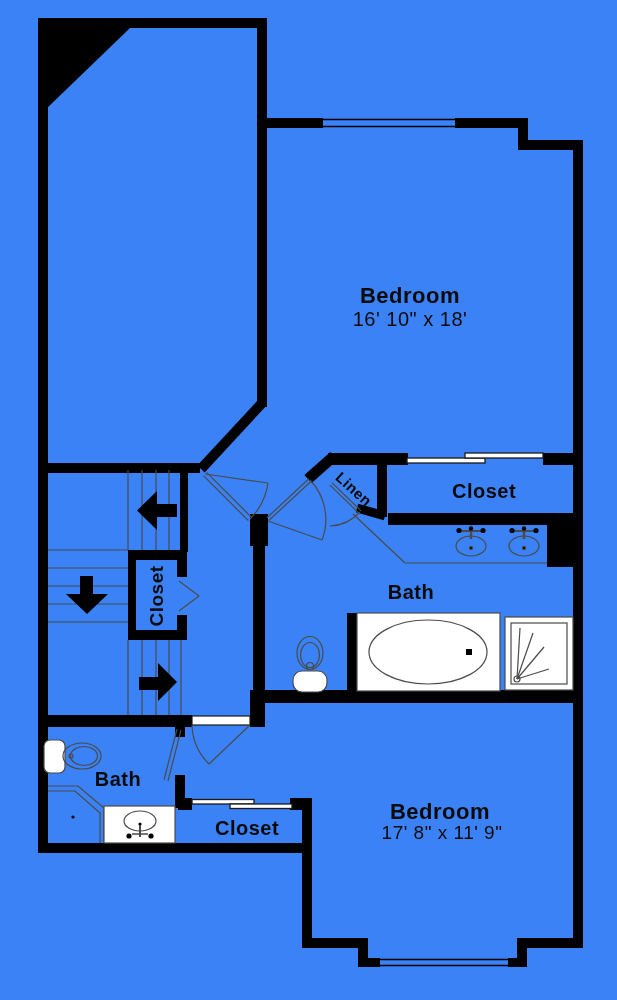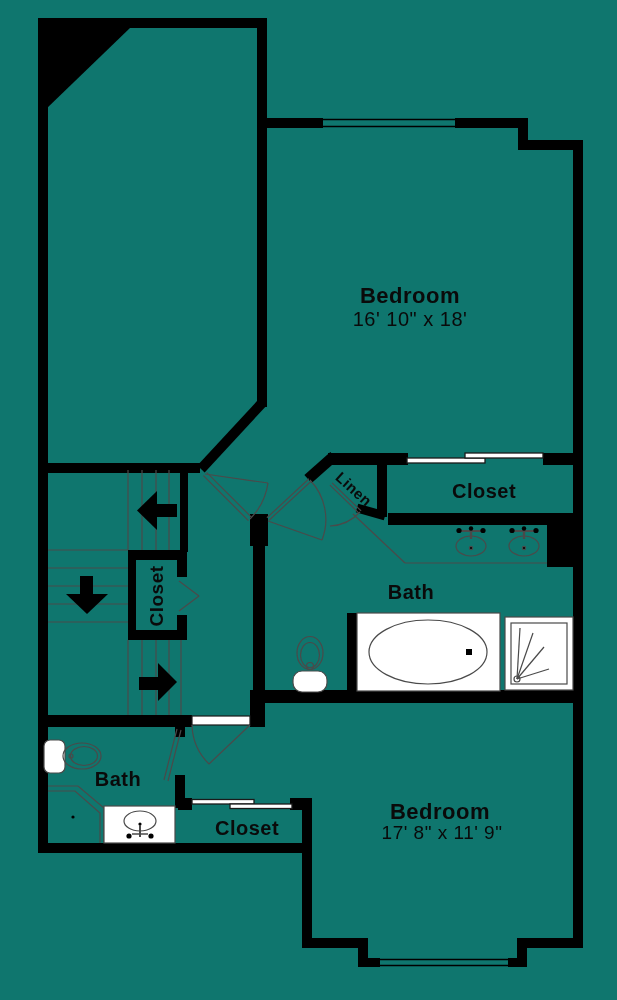--- a/index.html
+++ b/index.html
@@ -1,19 +1,19 @@
 <!DOCTYPE html>
 <html><head>
 <meta charset="utf-8">
 <style>
   html,body{margin:0;padding:0;background:#ffffff;}
   #stage{
     position:relative;
     width:617px;height:1000px;
-    background:#0f766e;
+    background:#3b82f6;
     font-family:"Liberation Sans", sans-serif;
     overflow:hidden;
   }
   #plan-svg{position:absolute;left:0;top:0;}
   .label{
     position:absolute;
     transform:translate(-50%,-50%);
     font-weight:bold;
     font-size:20px;
     color:#0a0a0a;

